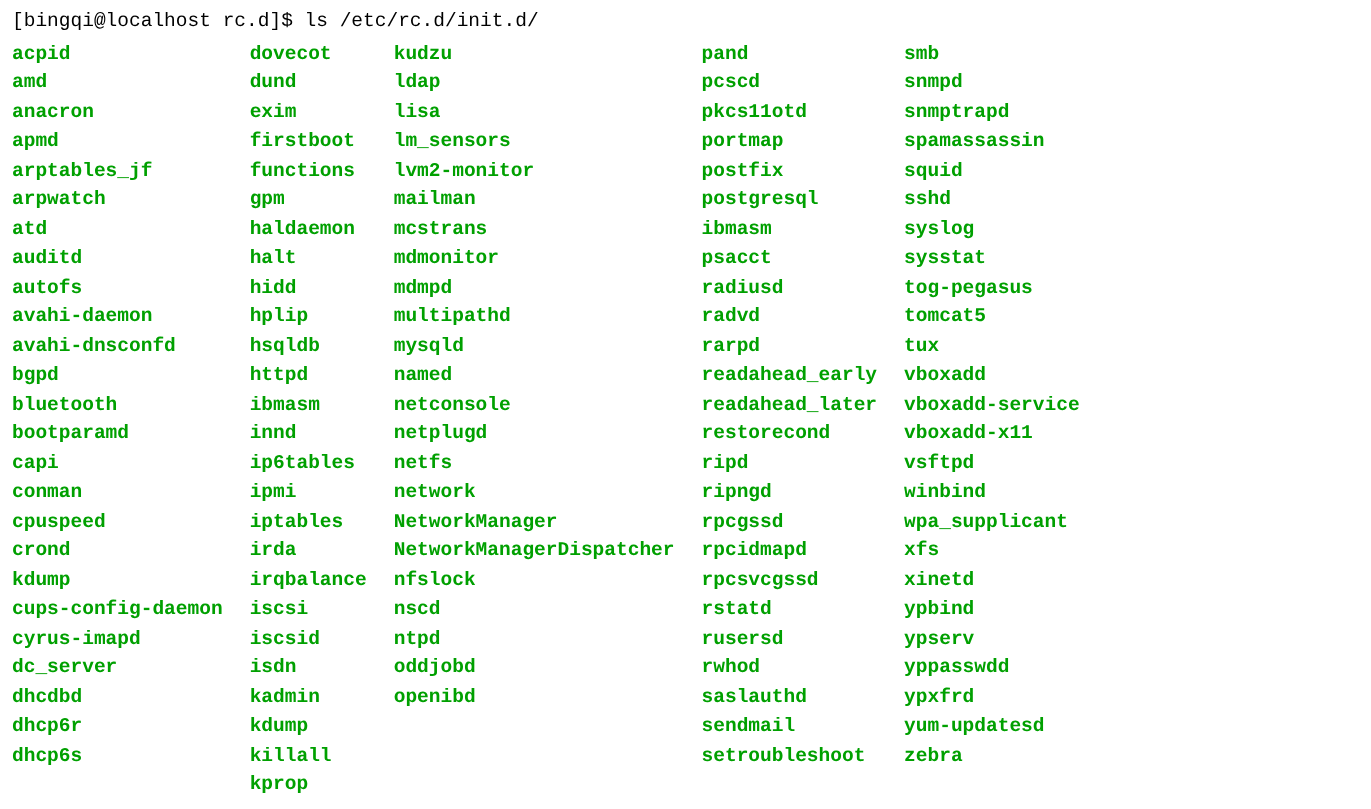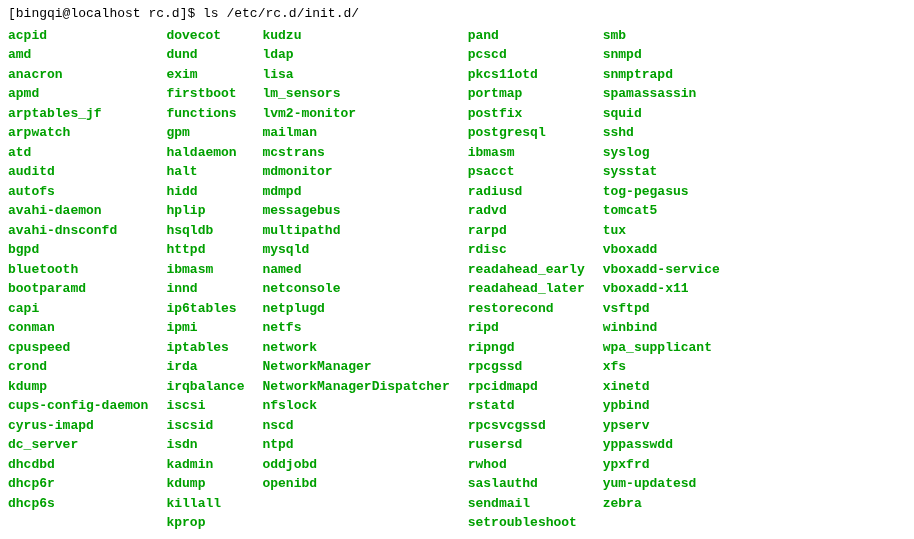--- a/index.html
+++ b/index.html
@@ -99,21 +99,20 @@
   <div class="col">
       <span class="file-entry">kudzu</span>
       <span class="file-entry">ldap</span>
       <span class="file-entry">lisa</span>
       <span class="file-entry">lm_sensors</span>
       <span class="file-entry">lvm2-monitor</span>
       <span class="file-entry">mailman</span>
       <span class="file-entry">mcstrans</span>
       <span class="file-entry">mdmonitor</span>
       <span class="file-entry">mdmpd</span>
-      <span class="file-entry">messagebus</span>
       <span class="file-entry">multipathd</span>
       <span class="file-entry">mysqld</span>
       <span class="file-entry">named</span>
       <span class="file-entry">netconsole</span>
       <span class="file-entry">netplugd</span>
       <span class="file-entry">netfs</span>
       <span class="file-entry">network</span>
       <span class="file-entry">NetworkManager</span>
       <span class="file-entry">NetworkManagerDispatcher</span>
       <span class="file-entry">nfslock</span>
@@ -127,30 +126,29 @@
       <span class="file-entry">pcscd</span>
       <span class="file-entry">pkcs11otd</span>
       <span class="file-entry">portmap</span>
       <span class="file-entry">postfix</span>
       <span class="file-entry">postgresql</span>
       <span class="file-entry">ibmasm</span>
       <span class="file-entry">psacct</span>
       <span class="file-entry">radiusd</span>
       <span class="file-entry">radvd</span>
       <span class="file-entry">rarpd</span>
-      <span class="file-entry">rdisc</span>
       <span class="file-entry">readahead_early</span>
       <span class="file-entry">readahead_later</span>
       <span class="file-entry">restorecond</span>
       <span class="file-entry">ripd</span>
       <span class="file-entry">ripngd</span>
       <span class="file-entry">rpcgssd</span>
       <span class="file-entry">rpcidmapd</span>
+      <span class="file-entry">rpcsvcgssd</span>
       <span class="file-entry">rstatd</span>
-      <span class="file-entry">rpcsvcgssd</span>
       <span class="file-entry">rusersd</span>
       <span class="file-entry">rwhod</span>
       <span class="file-entry">saslauthd</span>
       <span class="file-entry">sendmail</span>
       <span class="file-entry">setroubleshoot</span>
     </div>
   <div class="col">
       <span class="file-entry">smb</span>
       <span class="file-entry">snmpd</span>
       <span class="file-entry">snmptrapd</span>

